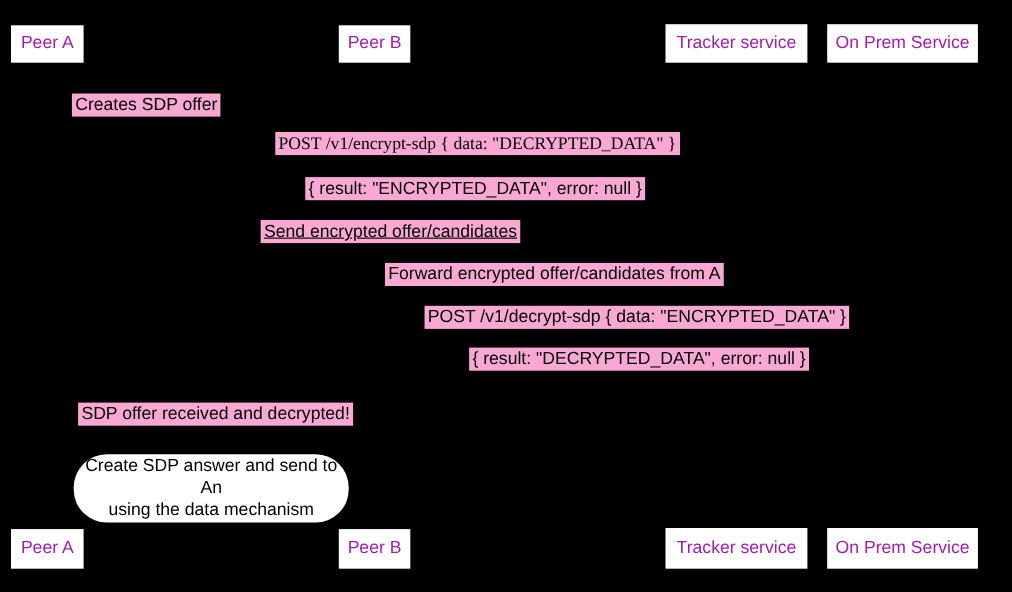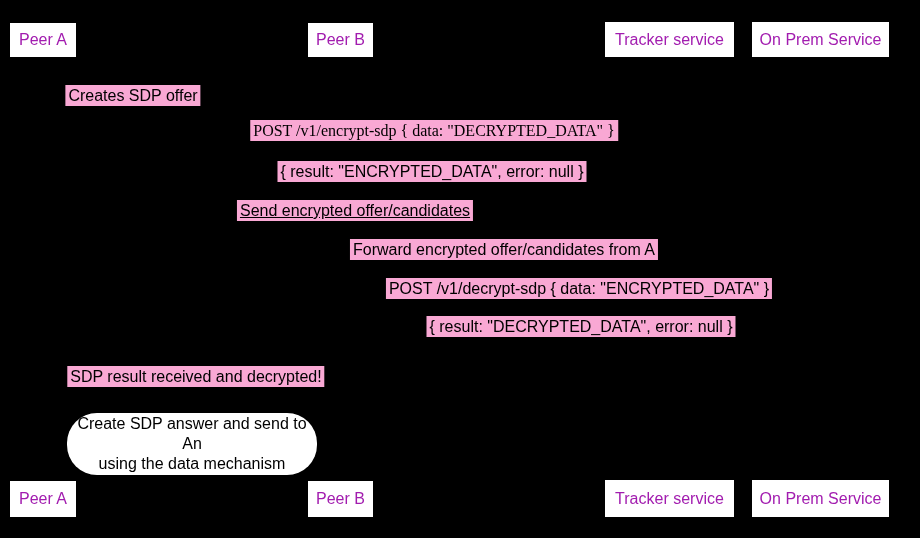--- a/index.html
+++ b/index.html
@@ -74,21 +74,21 @@
   <div class="msg" style="left:432px; top:161px;">{ result: "ENCRYPTED_DATA", error: null }</div>
 
   <div class="msg" style="left:355px; top:200px;text-decoration:underline;">Send encrypted offer/candidates</div>
 
   <div class="msg" style="left:504px; top:239px;">Forward encrypted offer/candidates from A</div>
 
   <div class="msg" style="left:579px; top:278px;">POST /v1/decrypt-sdp { data: "ENCRYPTED_DATA" }</div>
 
   <div class="msg" style="left:581px; top:316px;">{ result: "DECRYPTED_DATA", error: null }</div>
 
-  <div class="msg" style="left:196px; top:366px;">SDP result received and decrypted!</div>
+  <div class="msg" style="left:196px; top:366px;">SDP offer received and decrypted!</div>
 
   <div class="note" style="left:192px; top:413px;">
     <div>Create SDP answer and send to An</div>
     <div>using the data mechanism</div>
   </div>
 
   <div class="actor" style="left:10px; top:481px; width:66px; height:36px;">
     <span>Peer A</span>
   </div>
   <div class="actor" style="left:308px; top:481px; width:65px; height:36px;">

